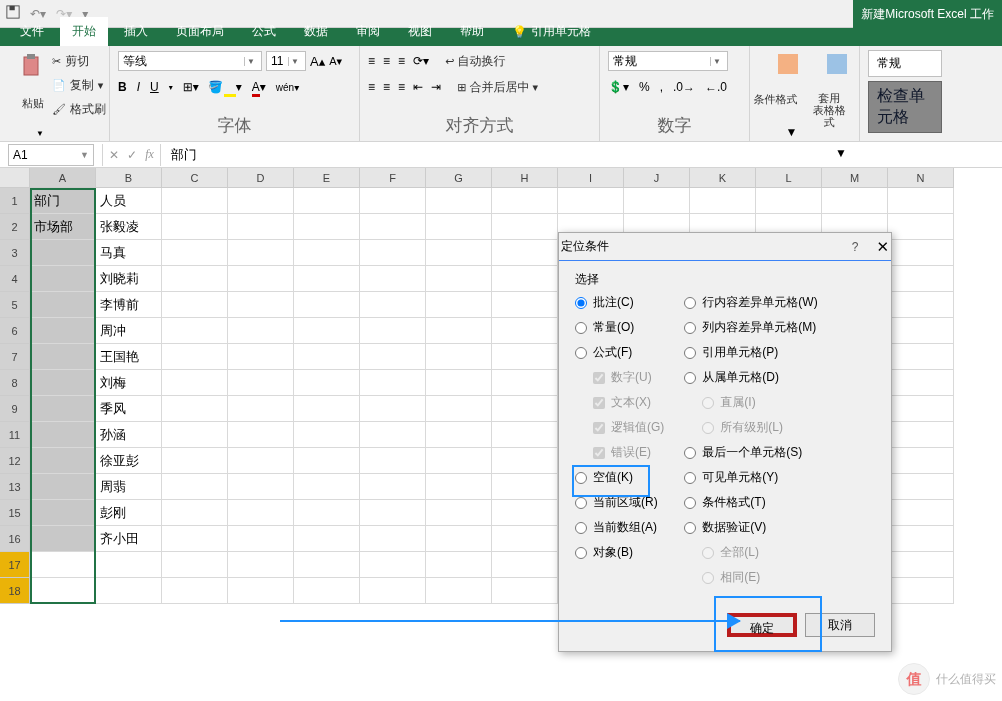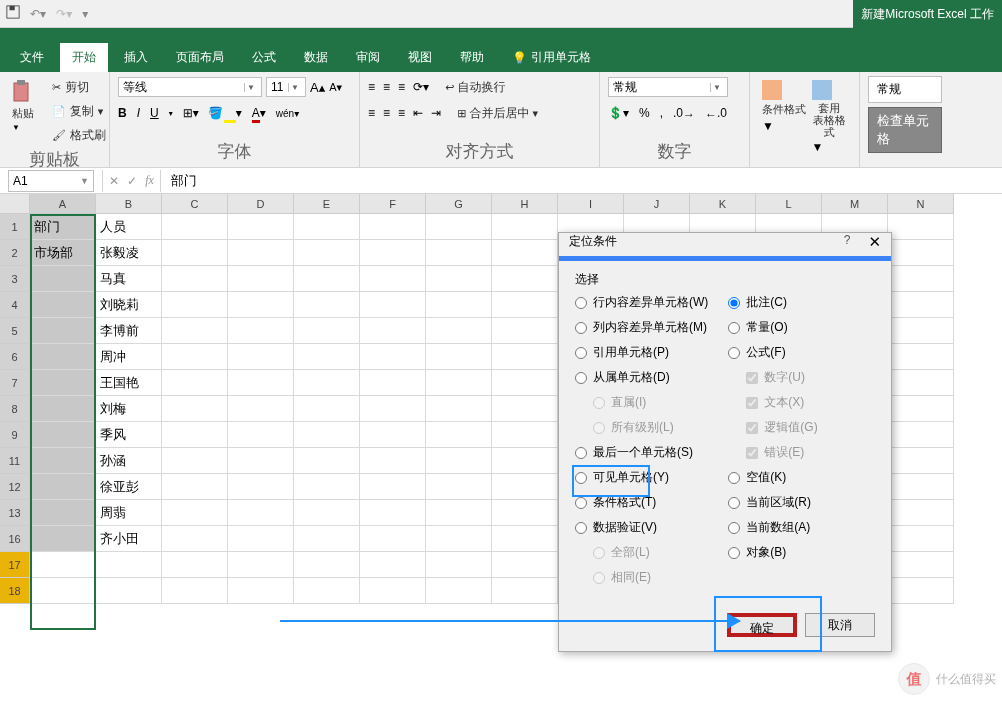--- a/index.html
+++ b/index.html
@@ -1,28 +1,28 @@
 <!DOCTYPE html>
 <html><head>
 <meta charset="utf-8">
 <style>
 *{box-sizing:border-box;margin:0;padding:0;font-family:"Microsoft YaHei","Segoe UI",sans-serif;font-size:12px;cursor:default;user-select:none}
 body{background:#fff;width:1002px;height:701px;overflow:hidden;position:relative}
 .qat{height:28px;background:#f0f0f0;border-bottom:1px solid #d0d0d0;display:flex;align-items:center;padding:0 6px;gap:10px}
 .title-wrap{background:#217346;color:#fff;position:absolute;right:0;top:0;height:28px;display:flex;align-items:center;padding:0 8px}
 .qat svg{width:14px;height:14px}
-.tabs{height:44px;background:#217346;display:flex;align-items:flex-end;padding-left:8px;gap:4px}
+.tabs{height:18px;background:#217346;display:flex;align-items:flex-end;padding-left:8px;gap:4px}
 .tab{color:#fff;padding:6px 12px;font-size:12px}
 .tab.active{background:#fff;color:#217346}
 .tell{display:flex;align-items:center;gap:4px;color:#fff;margin-left:4px;padding:6px 8px}
 .ribbon{height:96px;background:#f1f1f1;border-bottom:1px solid #d4d4d4;display:flex}
 .rgroup{border-right:1px solid #d4d4d4;display:flex;flex-direction:column;padding:4px 8px}
 .rgroup .lbl{text-align:center;color:#666;font-size:17px;margin-top:auto;padding-top:2px}
 .row{display:flex;align-items:center;gap:4px;height:22px}
-.bigbtn{display:flex;flex-direction:column;align-items:flex-start;gap:2px;padding:4px;min-width:40px}
+.bigbtn{display:flex;flex-direction:column;align-items:flex-end;gap:18px;padding:4px;min-width:40px}
 .small-txt{font-size:11px;color:#333;white-space:nowrap}
 .btn{border:1px solid #c0c0c0;padding:2px 4px;background:#fff;height:20px;display:flex;align-items:center;font-size:11px}
 .font-sel{width:144px}
 .size-sel{width:40px}
 .dd{border-left:1px solid #c0c0c0;padding:0 2px;font-size:8px;color:#666}
 .fmla-bar{height:26px;border-bottom:1px solid #d4d4d4;display:flex;align-items:center}
 .name-box{width:86px;height:22px;border:1px solid #c0c0c0;margin:0 8px;padding:0 4px;display:flex;align-items:center;background:#fff}
 .fx-btns{display:flex;gap:8px;padding:0 6px;border-left:1px solid #d4d4d4;border-right:1px solid #d4d4d4;height:22px;align-items:center;color:#999}
 .fx-val{padding:0 10px;font-size:13px}
 .grid{position:relative}
@@ -31,21 +31,21 @@
 .col-hdr.sel{background:#d2d2d2}
 .corner{width:30px;height:20px;background:#e6e6e6;border-right:1px solid #ccc;border-bottom:1px solid #ccc;position:absolute;left:0;top:0}
 .rows{}
 .r{display:flex;height:26px}
 .row-hdr{width:30px;background:#eab308;border-right:1px solid #ccc;border-bottom:1px solid #ccc;text-align:center;line-height:26px;font-size:11px;color:#444}
 .row-hdr.sel{background:#d2d2d2}
 .cell{width:66px;border-right:1px solid #d9d9d9;border-bottom:1px solid #d9d9d9;padding:0 4px;line-height:26px;font-size:13px;color:#000;overflow:hidden;white-space:nowrap}
 .cell.selA{background:#c8c8c8}
 .sel-border{position:absolute;border:2px solid #217346;pointer-events:none}
 .dialog{position:absolute;left:558px;top:232px;width:334px;height:420px;background:#f0f0f0;border:1px solid #aaa;box-shadow:2px 2px 8px rgba(0,0,0,0.3)}
-.dlg-title{height:28px;display:flex;align-items:flex-start;padding:0 10px;font-size:12px;border-bottom:5px solid #3b82f6}
+.dlg-title{height:28px;display:flex;align-items:center;padding:0 2px;font-size:12px;border-bottom:1px solid #3b82f6}
 .dlg-title .sp{margin-left:auto}
 .dlg-title .q{margin-right:18px;color:#555}
 .dlg-title .x{font-size:15px;cursor:pointer}
 .dlg-body{padding:10px 16px}
 .sect{font-size:12px;margin-bottom:6px}
 .opts{display:flex;gap:20px}
 .opt-col{display:flex;flex-direction:column;gap:8px}
 .radio-row{display:flex;align-items:center;gap:6px;font-size:12px}
 .radio-row.ind{margin-left:18px}
 .radio-row.dis{color:#999}
@@ -56,21 +56,21 @@
 .hl-box{position:absolute;border:2px solid #1e90ff;pointer-events:none}
 .hl1{left:572px;top:465px;width:78px;height:32px}
 .hl2{left:714px;top:596px;width:108px;height:56px}
 .arrow{position:absolute;left:280px;top:615px;width:460px;height:12px}
 .arrow::before{content:"";position:absolute;top:5px;left:0;right:0;height:2px;background:#1e90ff}
 .arrow::after{content:"";position:absolute;right:-1px;top:-2px;border-left:14px solid #1e90ff;border-top:8px solid transparent;border-bottom:8px solid transparent}
 .watermark{position:absolute;right:6px;bottom:6px;display:flex;align-items:center;gap:6px;opacity:0.65}
 .wm-circle{width:32px;height:32px;border-radius:50%;background:#eee;display:flex;align-items:center;justify-content:center;font-weight:bold;color:#e62828;font-size:15px;border:1px solid #ddd}
 .wm-txt{color:#888;font-size:12px}
 .style-normal{border:1px solid #c0c0c0;padding:4px 8px;background:#fff;font-size:12px}
-.style-check{background:#888;color:#ffffff;border:1px solid #666;padding:4px 8px;font-size:13px;margin-top:4px}
+.style-check{background:#888;color:#0f172a;border:1px solid #666;padding:4px 8px;font-size:16px;margin-top:4px}
 </style>
 </head>
 <body>
 
 <div class="qat">
   <span><svg viewBox="0 0 16 16">
         <rect x="1" y="1" width="14" height="14" fill="none" stroke="#444"></rect>
         <rect x="4" y="1" width="6" height="5" fill="#444"></rect>
       </svg></span>
   <span style="color:#888">↶▾</span>
@@ -424,20 +424,37 @@
         <div class="cell"></div>
         <div class="cell"></div>
         <div class="cell"></div>
         <div class="cell"></div>
         <div class="cell"></div>
         <div class="cell"></div>
         <div class="cell"></div>
         <div class="cell"></div>
       </div>
       <div class="r">
+        <div class="row-hdr sel">15</div>
+        <div class="cell selA"></div>
+        <div class="cell">彭刚</div>
+        <div class="cell"></div>
+        <div class="cell"></div>
+        <div class="cell"></div>
+        <div class="cell"></div>
+        <div class="cell"></div>
+        <div class="cell"></div>
+        <div class="cell"></div>
+        <div class="cell"></div>
+        <div class="cell"></div>
+        <div class="cell"></div>
+        <div class="cell"></div>
+        <div class="cell"></div>
+      </div>
+      <div class="r">
         <div class="row-hdr sel">16</div>
         <div class="cell selA"></div>
         <div class="cell">齐小田</div>
         <div class="cell"></div>
         <div class="cell"></div>
         <div class="cell"></div>
         <div class="cell"></div>
         <div class="cell"></div>
         <div class="cell"></div>
         <div class="cell"></div>
@@ -488,20 +505,66 @@
 <div class="dialog">
   <div class="dlg-title">
     <span>定位条件</span>
     <span class="sp"></span>
     <span class="q">?</span>
     <span class="x">✕</span>
   </div>
   <div class="dlg-body">
     <div class="sect">选择</div>
     <div class="opts">
+      <div class="opt-col" id="optL">
+          <label class="radio-row">
+            <input type="radio" name="gotoSpecial" checked="" style="">
+            <span>批注(C)</span>
+          </label>
+          <label class="radio-row">
+            <input type="radio" name="gotoSpecial" style="">
+            <span>常量(O)</span>
+          </label>
+          <label class="radio-row">
+            <input type="radio" name="gotoSpecial" style="">
+            <span>公式(F)</span>
+          </label>
+          <label class="radio-row ind dis">
+            <input type="checkbox" disabled="" checked="" style="">
+            <span>数字(U)</span>
+          </label>
+          <label class="radio-row ind dis">
+            <input type="checkbox" disabled="" checked="" style="">
+            <span>文本(X)</span>
+          </label>
+          <label class="radio-row ind dis">
+            <input type="checkbox" disabled="" checked="" style="">
+            <span>逻辑值(G)</span>
+          </label>
+          <label class="radio-row ind dis">
+            <input type="checkbox" disabled="" checked="" style="">
+            <span>错误(E)</span>
+          </label>
+          <label class="radio-row">
+            <input type="radio" name="gotoSpecial" style="">
+            <span>空值(K)</span>
+          </label>
+          <label class="radio-row">
+            <input type="radio" name="gotoSpecial" style="">
+            <span>当前区域(R)</span>
+          </label>
+          <label class="radio-row">
+            <input type="radio" name="gotoSpecial" style="">
+            <span>当前数组(A)</span>
+          </label>
+          <label class="radio-row">
+            <input type="radio" name="gotoSpecial" style="">
+            <span>对象(B)</span>
+          </label>
+        </div>
       <div class="opt-col" id="optR">
           <label class="radio-row">
             <input type="radio" name="gotoSpecial" style="">
             <span>行内容差异单元格(W)</span>
           </label>
           <label class="radio-row">
             <input type="radio" name="gotoSpecial" style="">
             <span>列内容差异单元格(M)</span>
           </label>
           <label class="radio-row">
@@ -536,66 +599,20 @@
             <input type="radio" name="gotoSpecial" style="">
             <span>数据验证(V)</span>
           </label>
           <label class="radio-row ind dis">
             <input type="radio" name="gotoSpecial" disabled="" style="">
             <span>全部(L)</span>
           </label>
           <label class="radio-row ind dis">
             <input type="radio" name="gotoSpecial" disabled="" style="">
             <span>相同(E)</span>
-          </label>
-        </div>
-      <div class="opt-col" id="optL">
-          <label class="radio-row">
-            <input type="radio" name="gotoSpecial" checked="" style="">
-            <span>批注(C)</span>
-          </label>
-          <label class="radio-row">
-            <input type="radio" name="gotoSpecial" style="">
-            <span>常量(O)</span>
-          </label>
-          <label class="radio-row">
-            <input type="radio" name="gotoSpecial" style="">
-            <span>公式(F)</span>
-          </label>
-          <label class="radio-row ind dis">
-            <input type="checkbox" disabled="" checked="" style="">
-            <span>数字(U)</span>
-          </label>
-          <label class="radio-row ind dis">
-            <input type="checkbox" disabled="" checked="" style="">
-            <span>文本(X)</span>
-          </label>
-          <label class="radio-row ind dis">
-            <input type="checkbox" disabled="" checked="" style="">
-            <span>逻辑值(G)</span>
-          </label>
-          <label class="radio-row ind dis">
-            <input type="checkbox" disabled="" checked="" style="">
-            <span>错误(E)</span>
-          </label>
-          <label class="radio-row">
-            <input type="radio" name="gotoSpecial" style="">
-            <span>空值(K)</span>
-          </label>
-          <label class="radio-row">
-            <input type="radio" name="gotoSpecial" style="">
-            <span>当前区域(R)</span>
-          </label>
-          <label class="radio-row">
-            <input type="radio" name="gotoSpecial" style="">
-            <span>当前数组(A)</span>
-          </label>
-          <label class="radio-row">
-            <input type="radio" name="gotoSpecial" style="">
-            <span>对象(B)</span>
           </label>
         </div>
     </div>
   </div>
   <div class="dlg-btns">
     <div class="dlg-btn ok">确定</div>
     <div class="dlg-btn">取消</div>
   </div>
 </div>
 

